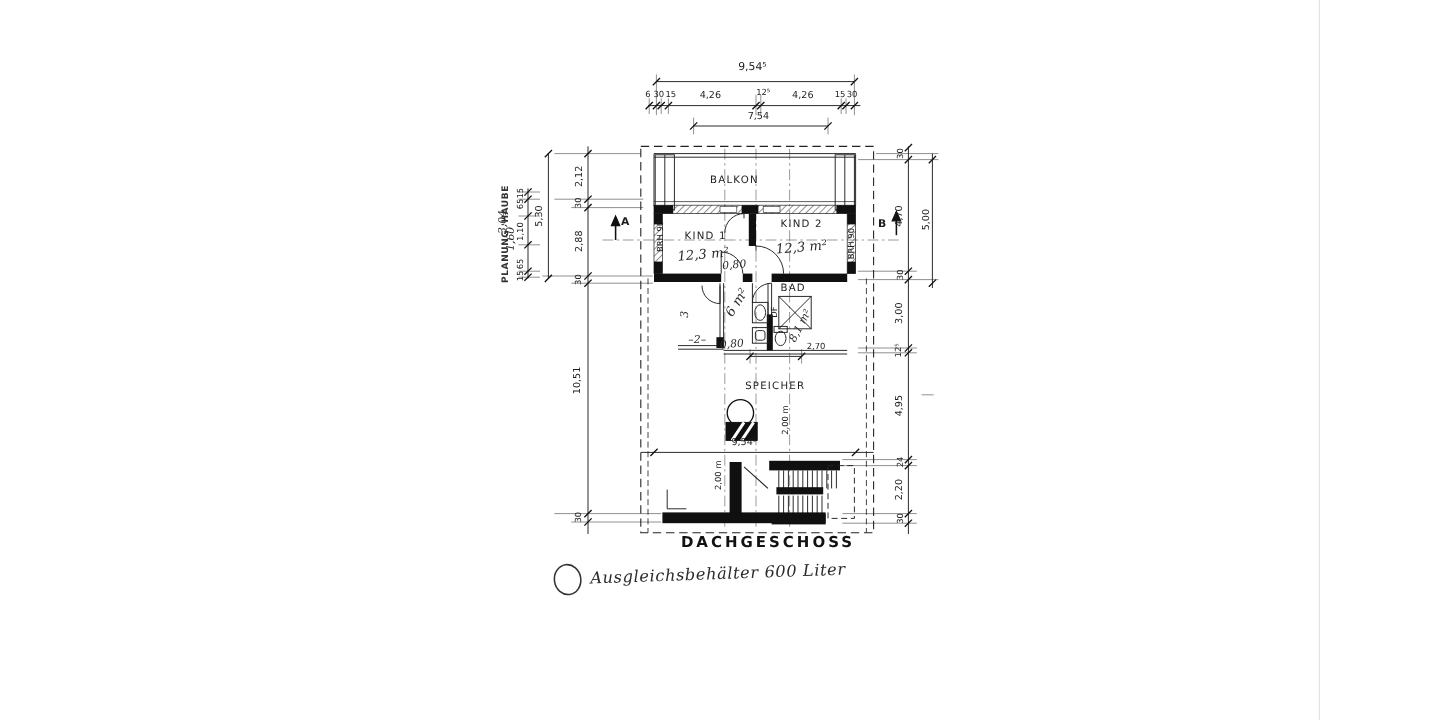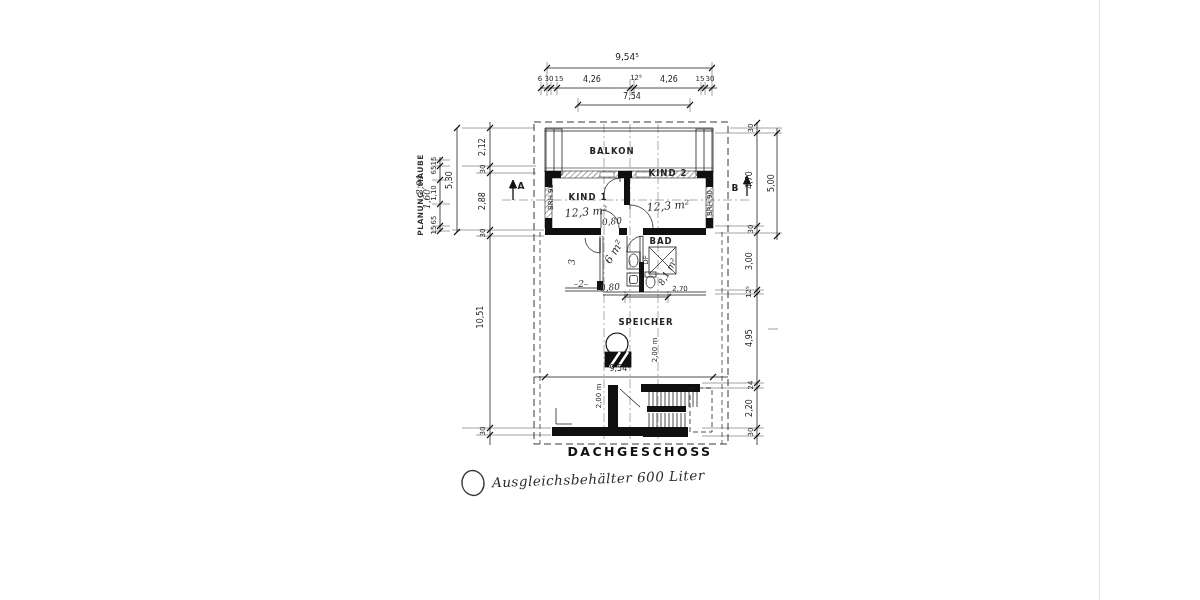--- a/index.html
+++ b/index.html
@@ -5,21 +5,21 @@
   html,body { margin:0; padding:0; background:#fff; }
   #canvas {
     position:relative; width:1200px; height:600px; background:#ffffff;
     font-family:"DejaVu Sans", sans-serif; color:#1c1c1c; overflow:hidden;
   }
   .lbl { position:absolute; white-space:nowrap; color:#1d1d1d; font-size:8px; line-height:1; }
   .c   { transform:translate(-50%,-50%); }
   .v   { transform:translate(-50%,-50%) rotate(-90deg); }
   .sm  { font-size:7px; }
   .md  { font-size:9px; }
-  .room { font-size:8.5px; font-weight:bold; letter-spacing:1px; color:#222; }
+  .room { font-size:8.5px; font-weight:normal; letter-spacing:1px; color:#222; }
   .stamp { font-size:7.5px; font-weight:bold; letter-spacing:.5px; color:#333; }
   .title { font-size:12.5px; font-weight:bold; letter-spacing:2.5px; color:#111; }
   .hw { font-family:"DejaVu Serif", serif; font-style:italic; color:#2b2b2b; font-size:11px; }
   .hw-sm { font-size:9px; }
   .hw-note { font-size:13.5px; transform:translate(0,-50%) rotate(-2deg); transform-origin:left center; letter-spacing:.5px; }
   .rot-60 { transform:translate(-50%,-50%) rotate(-58deg); }
   .rot-65 { transform:translate(-50%,-50%) rotate(-62deg); }
   .rot-5  { transform:translate(-50%,-50%) rotate(-5deg); }
   .scan-edge { position:absolute; top:0; left:1099px; width:1px; height:600px; background:#d9d9d9; opacity:.7; }
   svg { position:absolute; top:0; left:0; }
@@ -210,21 +210,21 @@
   <div class="lbl v" style="left:750px;top:261px">3,00</div>
   <div class="lbl v sm" style="left:749px;top:292px">12⁵</div>
   <div class="lbl v" style="left:750px;top:338px">4,95</div>
   <div class="lbl v sm" style="left:751px;top:385px">24</div>
   <div class="lbl v" style="left:750px;top:408px">2,20</div>
   <div class="lbl v sm" style="left:751px;top:432px">30</div>
 
   <div class="lbl c room" style="left:612px;top:151px">BALKON</div>
   <div class="lbl c room" style="left:588px;top:197px">KIND 1</div>
   <div class="lbl c hw rot-5" style="left:586px;top:212px">12,3 m²</div>
-  <div class="lbl c room" style="left:668px;top:173px">KIND 2</div>
+  <div class="lbl c room" style="left:668px;top:187px">KIND 2</div>
   <div class="lbl c hw rot-5" style="left:668px;top:206px">12,3 m²</div>
   <div class="lbl v sm" style="left:551px;top:197px">BRH 90</div>
   <div class="lbl v sm" style="left:710px;top:203px">BRH 90</div>
   <div class="lbl c room" style="left:661px;top:241px">BAD</div>
   <div class="lbl v sm" style="left:646px;top:260px">DF</div>
   <div class="lbl c hw hw-sm rot-65" style="left:668px;top:272px">8,1 m²</div>
   <div class="lbl c hw rot-60" style="left:614px;top:252px">6 m²</div>
   <div class="lbl c hw hw-sm" style="left:581px;top:284px">–2–</div>
   <div class="lbl v hw hw-sm" style="left:572px;top:262px">3</div>
   <div class="lbl c room" style="left:646px;top:322px">SPEICHER</div>

